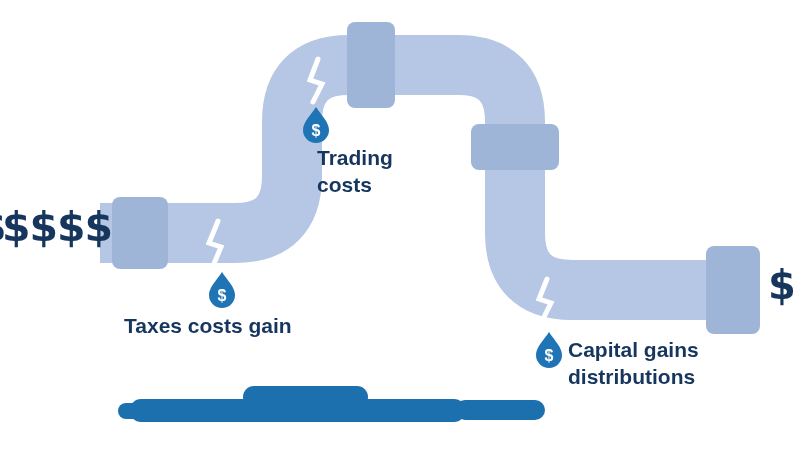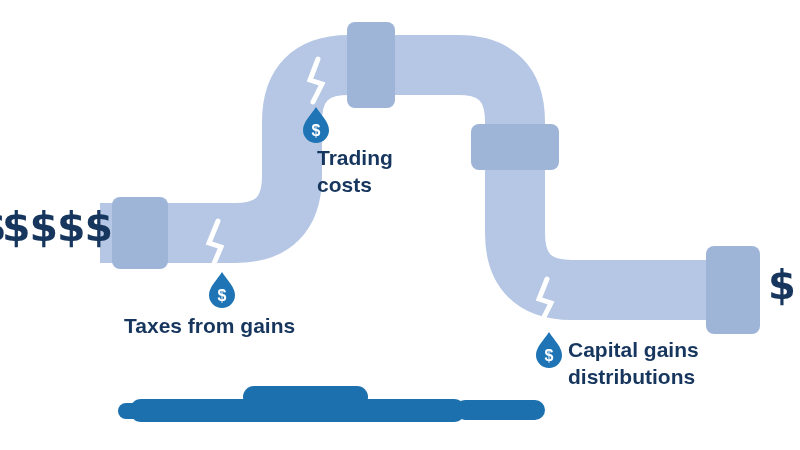--- a/index.html
+++ b/index.html
@@ -71,21 +71,21 @@
       <rect x="118" y="403" width="55" height="16" rx="8"></rect>
       <rect x="455" y="400" width="90" height="20" rx="10"></rect>
     </g>
   </svg>
 
   <div class="flow-label inflow-clipped">$</div>
   <div class="flow-label inflow">$$$$</div>
   <div class="flow-label outflow">$</div>
 
   <div class="leak-label label-taxes">
-    <span>Taxes from gains</span><br>
+    <span>Taxes costs gain</span><br>
   </div>
 
   <div class="leak-label label-capital">
     <span>Capital gains</span><br>
     <span>distributions</span>
   </div>
 
   <div class="leak-label label-trading">
     <span>Trading</span><br>
     <span>costs</span>

